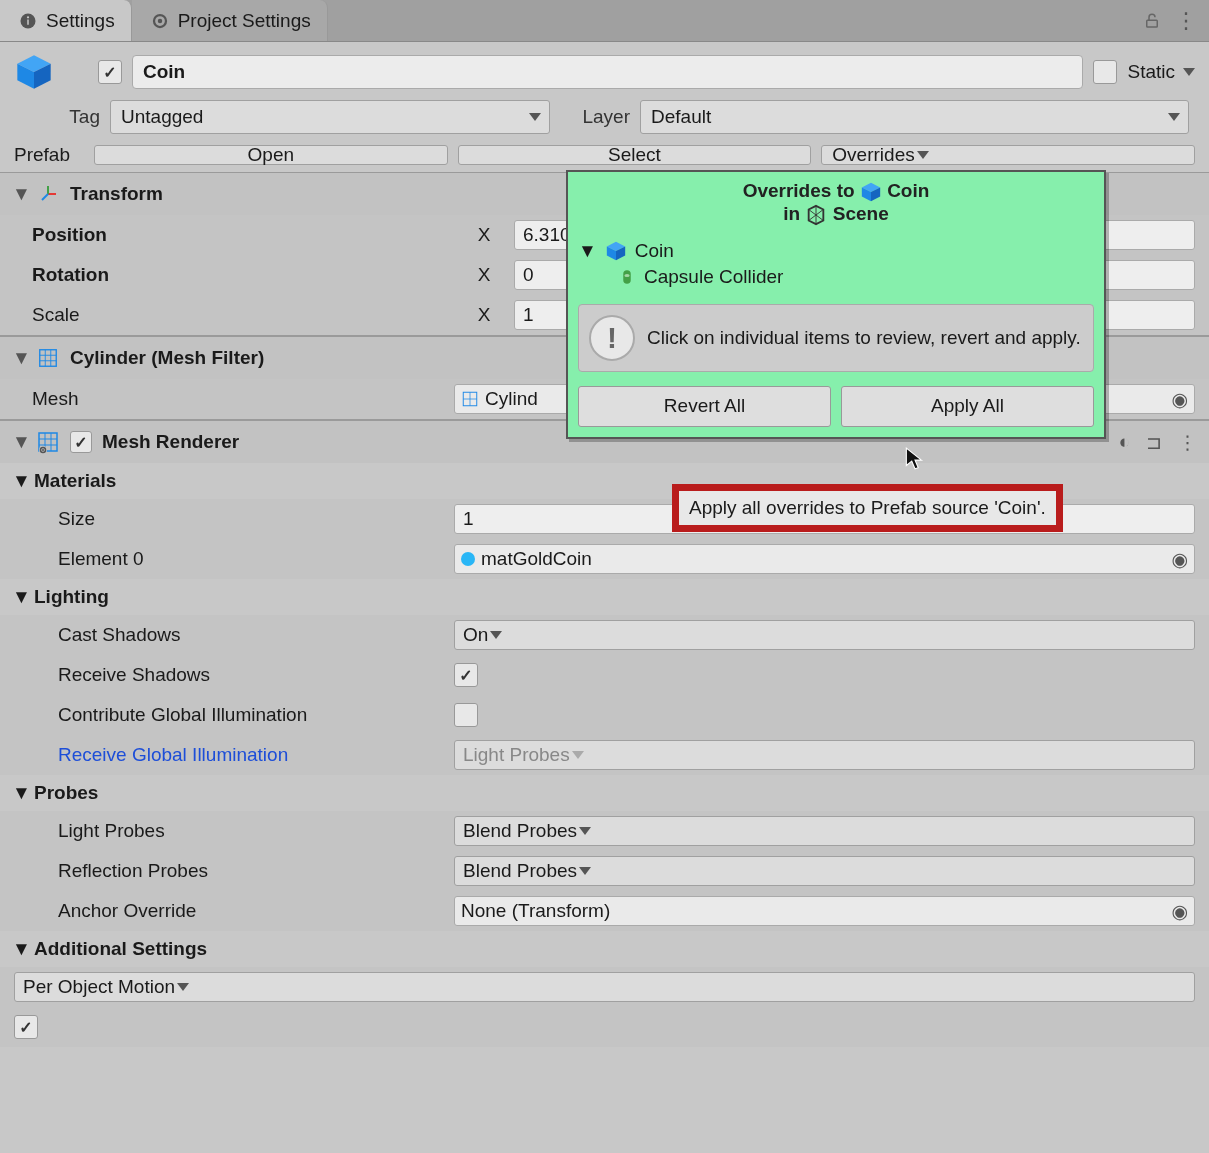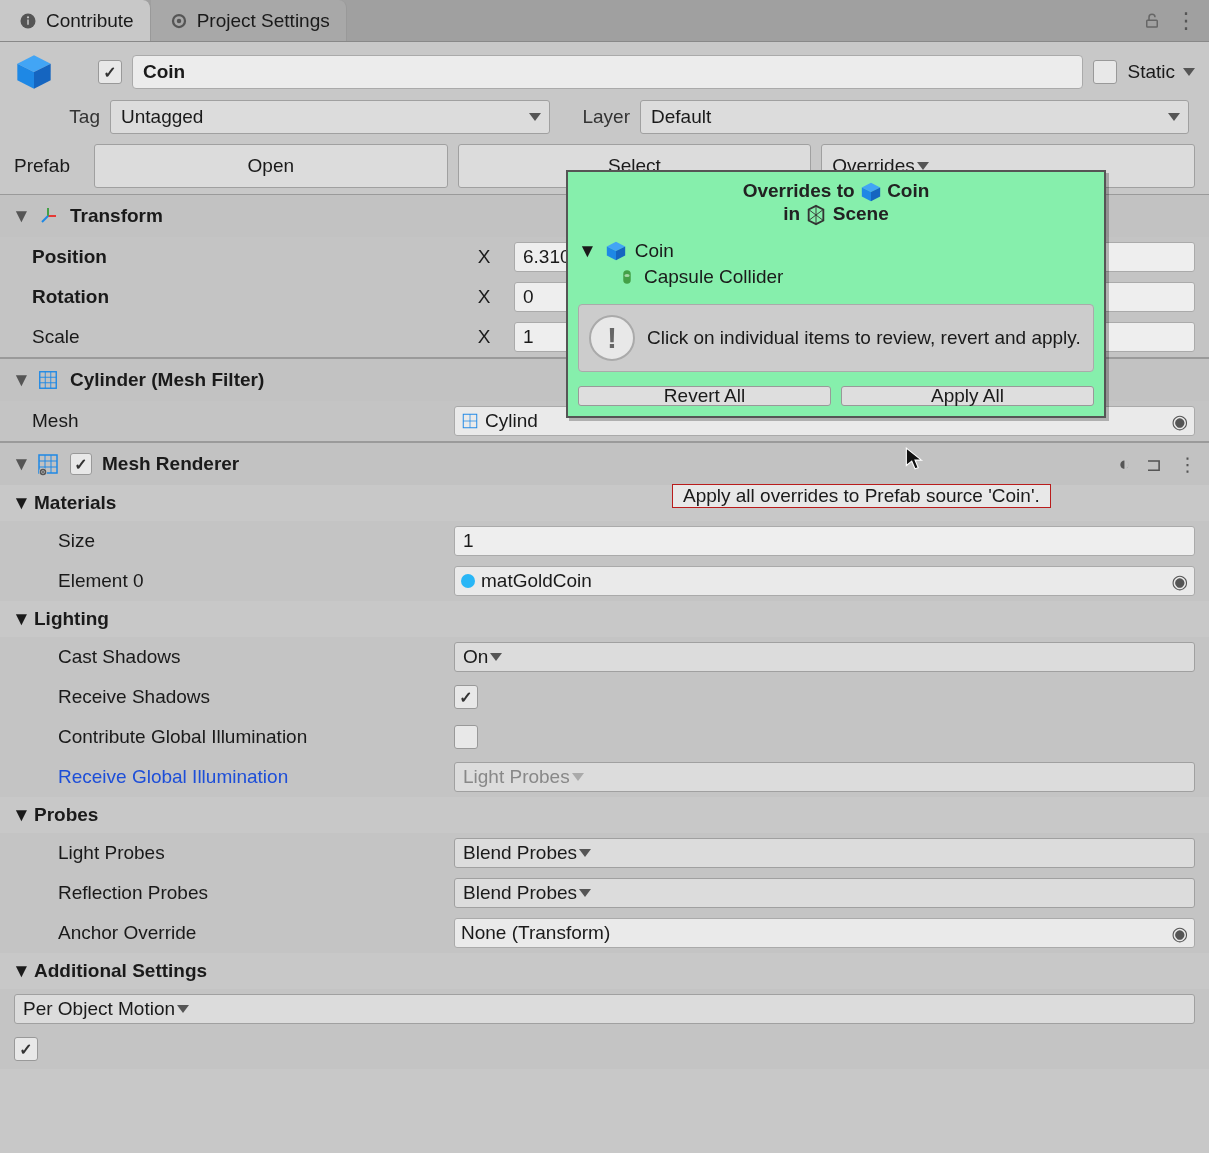--- a/index.html
+++ b/index.html
@@ -17,21 +17,21 @@
 .checkbox.checked::after{content:"✓";font-weight:bold;color:#333;font-size:16px}
 .namefield{flex:1;height:34px;background:#ececec;border:1px solid #aaa;border-radius:4px;padding:0 10px;font-size:19px;font-weight:bold;display:flex;align-items:center}
 .static{display:flex;align-items:center;gap:6px}
 .tri{width:0;height:0;border-left:6px solid transparent;border-right:6px solid transparent;border-top:8px solid #555;display:inline-block;margin-left:2px}
 .row{display:flex;align-items:center;padding:4px 20px;gap:10px}
 .lbl{width:80px;text-align:right;color:#333}
 .dropdown{flex:1;height:34px;background:#dcdcdc;border:1px solid #a0a0a0;border-radius:3px;display:flex;align-items:center;padding:0 10px;position:relative}
 .dropdown .arrow{position:absolute;right:8px;top:50%;transform:translateY(-50%)}
 .prefab-row{display:flex;align-items:center;padding:6px 14px;gap:10px}
 .prefab-row .lbl2{width:70px}
-.btn3{flex:1;height:44px;background:#dcdcdc;border:1px solid #a0a0a0;border-radius:3px;display:flex;align-items:center;justify-content:center;cursor:pointer}
+.btn3{flex:1;height:20px;background:#dcdcdc;border:1px solid #a0a0a0;border-radius:3px;display:flex;align-items:center;justify-content:center;cursor:pointer}
 .component{border-top:1px solid #9a9a9a;border-bottom:1px solid #9a9a9a;background:#c4c4c4}
 .comp-head{display:flex;align-items:center;height:42px;padding:0 12px;gap:10px;background:#c2c2c2}
 .comp-head .foldtri{width:14px;color:#555}
 .comp-head .title{font-weight:bold}
 .icon24{width:24px;height:24px;display:flex;align-items:center;justify-content:center}
 .field-row{display:flex;align-items:center;padding:4px 14px;height:40px}
 .field-label{width:440px;padding-left:18px;font-weight:bold}
 .field-label.sub{padding-left:44px;font-weight:normal}
 .axis{width:60px;text-align:center;font-weight:normal}
 .numinput{flex:1;height:30px;background:#eee;border:1px solid #aaa;border-radius:3px;padding:0 8px;display:flex;align-items:center}
@@ -43,38 +43,38 @@
 .subhead .foldtri{width:14px}
 .subhead .t{font-weight:bold}
 .popup{position:absolute;left:566px;top:170px;width:540px;background:#86efac;border:2px solid #555;box-shadow:3px 3px 0 rgba(0,0,0,.25);z-index:10}
 .popup .hdr{padding:8px 14px;text-align:center;font-weight:bold;color:#222}
 .popup .tree{padding:4px 10px 8px 10px}
 .popup .node{display:flex;align-items:center;gap:8px;padding:2px 0}
 .popup .node.child{padding-left:40px}
 .popup .msgbox{margin:6px 10px;border:1px solid #aaa;border-radius:4px;background:#ccc;display:flex;align-items:center;padding:10px;gap:12px}
 .popup .excl{width:46px;height:46px;border-radius:50%;background:#e8e8e8;border:2px solid #aaa;display:flex;align-items:center;justify-content:center;font-size:30px;font-weight:bold;color:#666}
 .popup .btns{display:flex;gap:10px;padding:8px 10px 10px 10px}
-.popup .btn{flex:1;height:20px;background:#dedede;border:1px solid #999;border-radius:3px;display:flex;align-items:center;justify-content:center;cursor:pointer}
-.tooltip{position:absolute;left:672px;top:484px;background:#e8e8e8;border:1px solid #b91c1c;padding:0 10px;z-index:20;font-size:19px}
+.popup .btn{flex:1;height:41px;background:#dedede;border:1px solid #999;border-radius:3px;display:flex;align-items:center;justify-content:center;cursor:pointer}
+.tooltip{position:absolute;left:672px;top:484px;background:#e8e8e8;border:7px solid #b91c1c;padding:6px 10px;z-index:20;font-size:19px}
 .cursor{position:absolute;left:904px;top:446px;z-index:30;font-size:20px}
 svg{display:block}
 </style>
 </head>
 <body>
 
 <div class="tabbar">
   <div class="tab active">
     <span class="icon24">
       <svg width="18" height="18" viewBox="0 0 24 24">
           <circle cx="12" cy="12" r="10" fill="#555"></circle>
           <rect x="11" y="10" width="2" height="7" fill="#c8c8c8"></rect>
           <circle cx="12" cy="7" r="1.5" fill="#c8c8c8"></circle>
         </svg>
     </span>
-    <span>Contribute</span>
+    <span>Settings</span>
   </div>
   <div class="tab inactive">
     <span class="icon24">
       <svg width="18" height="18" viewBox="0 0 24 24">
           <circle cx="12" cy="12" r="8" fill="none" stroke="#555" stroke-width="3"></circle>
           <circle cx="12" cy="12" r="3" fill="#555"></circle>
         </svg>
     </span>
     <span>Project Settings</span>
   </div>

